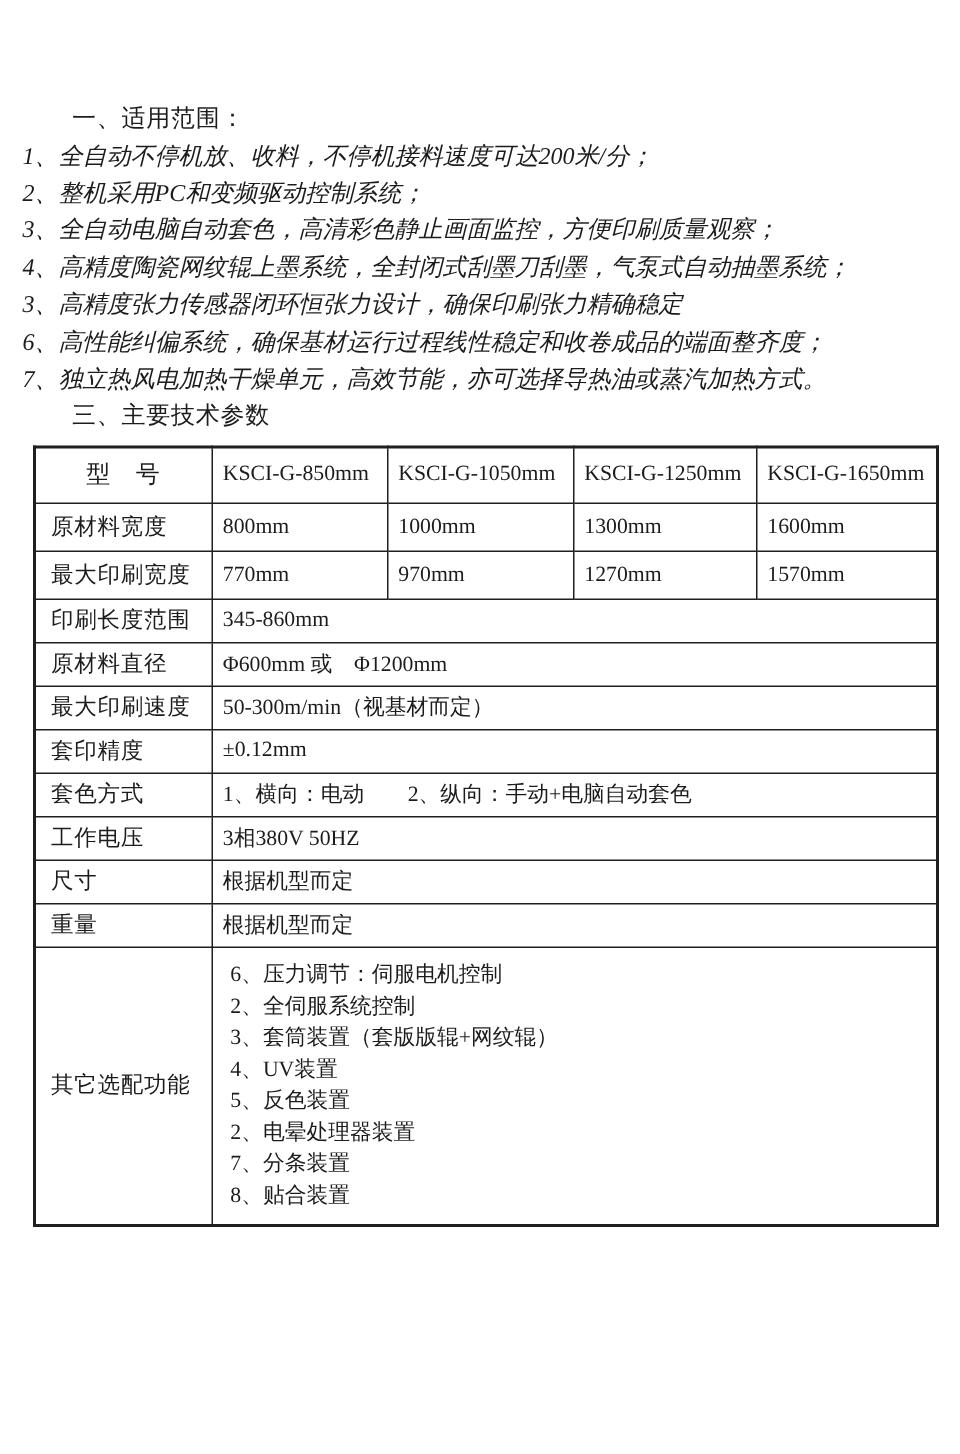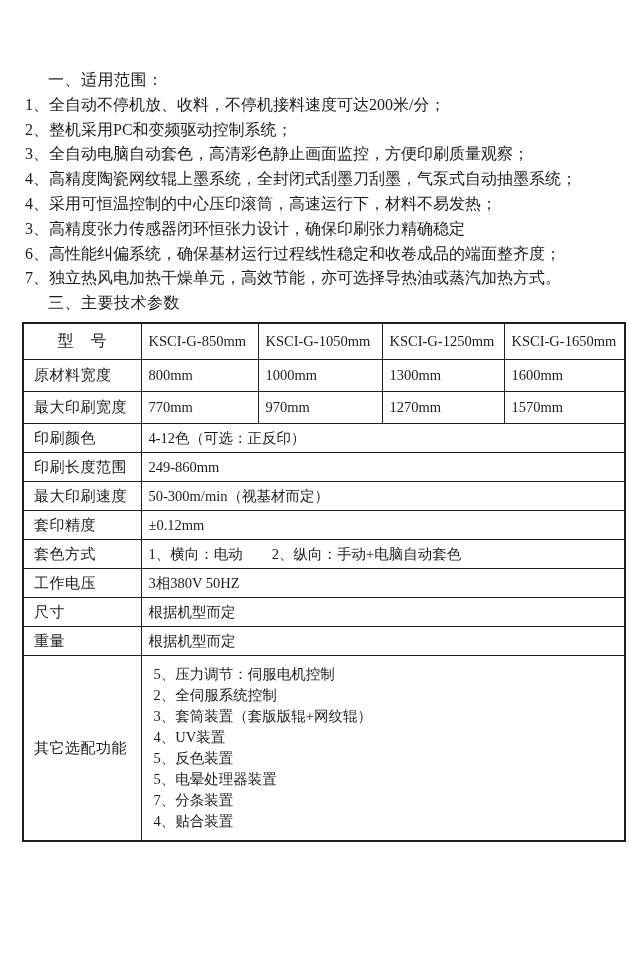--- a/index.html
+++ b/index.html
@@ -26,21 +26,22 @@
     margin-left: 48px;
     letter-spacing: 0.5px;
   }
   .lead-para {
     margin-left: 28px;
     margin-right: 10px;
     text-indent: 48px;
     white-space: normal !important;
   }
   .numbered {
-    margin-left: 25px;
+    margin-left: 15px;
+    font-style: italic;
   }
   table.specs {
     border-collapse: collapse;
     table-layout: fixed;
     width: 602px;
     margin: 6px 0 0 22px;
     border: 2px solid #1f1f1f;
   }
   table.specs td {
     border: 1px solid #1f1f1f;
@@ -78,21 +79,20 @@
 <body>
 
 <div class="page">
 
   <div class="intro">
     <p class="section-title">一、适用范围：</p>
     <p class="numbered">1、全自动不停机放、收料，不停机接料速度可达200米/分；</p>
     <p class="numbered">2、整机采用PC和变频驱动控制系统；</p>
     <p class="numbered">3、全自动电脑自动套色，高清彩色静止画面监控，方便印刷质量观察；</p>
     <p class="numbered">4、高精度陶瓷网纹辊上墨系统，全封闭式刮墨刀刮墨，气泵式自动抽墨系统；</p>
-    <p class="numbered">4、采用可恒温控制的中心压印滚筒，高速运行下，材料不易发热；</p>
     <p class="numbered">3、高精度张力传感器闭环恒张力设计，确保印刷张力精确稳定</p>
     <p class="numbered">6、高性能纠偏系统，确保基材运行过程线性稳定和收卷成品的端面整齐度；</p>
     <p class="numbered">7、独立热风电加热干燥单元，高效节能，亦可选择导热油或蒸汽加热方式。</p>
     <p class="section-title">三、主要技术参数</p>
   </div>
 
   <table class="specs">
     <colgroup>
       <col style="width:118px">
       <col style="width:117px">
@@ -120,26 +120,26 @@
 
     <tr class="row-wide">
       <td class="label-cell">最大印刷宽度</td>
       <td class="value-cell">770mm</td>
       <td class="value-cell">970mm</td>
       <td class="value-cell">1270mm</td>
       <td class="value-cell">1570mm</td>
     </tr>
 
     <tr class="row-single">
-      <td class="label-cell">印刷颜色</td>
-      <td class="value-cell" colspan="4">4-12色（可选：正反印）</td>
+      <td class="label-cell">印刷长度范围</td>
+      <td class="value-cell" colspan="4">345-860mm</td>
     </tr>
     <tr class="row-single">
-      <td class="label-cell">印刷长度范围</td>
-      <td class="value-cell" colspan="4">249-860mm</td>
+      <td class="label-cell">原材料直径</td>
+      <td class="value-cell" colspan="4">Φ600mm 或　Φ1200mm</td>
     </tr>
     <tr class="row-single">
       <td class="label-cell">最大印刷速度</td>
       <td class="value-cell" colspan="4">50-300m/min（视基材而定）</td>
     </tr>
     <tr class="row-single">
       <td class="label-cell">套印精度</td>
       <td class="value-cell" colspan="4">±0.12mm</td>
     </tr>
     <tr class="row-single">
@@ -155,26 +155,26 @@
       <td class="value-cell" colspan="4">根据机型而定</td>
     </tr>
     <tr class="row-single">
       <td class="label-cell">重量</td>
       <td class="value-cell" colspan="4">根据机型而定</td>
     </tr>
 
     <tr>
       <td class="label-cell">其它选配功能</td>
       <td class="options-cell" colspan="4">
-        <div class="option-line">5、压力调节：伺服电机控制</div>
+        <div class="option-line">6、压力调节：伺服电机控制</div>
         <div class="option-line">2、全伺服系统控制</div>
         <div class="option-line">3、套筒装置（套版版辊+网纹辊）</div>
         <div class="option-line">4、UV装置</div>
         <div class="option-line">5、反色装置</div>
-        <div class="option-line">5、电晕处理器装置</div>
+        <div class="option-line">2、电晕处理器装置</div>
         <div class="option-line">7、分条装置</div>
-        <div class="option-line">4、贴合装置</div>
+        <div class="option-line">8、贴合装置</div>
       </td>
     </tr>
   </tbody>
     </table>
 
 </div>
 
 </body></html>

